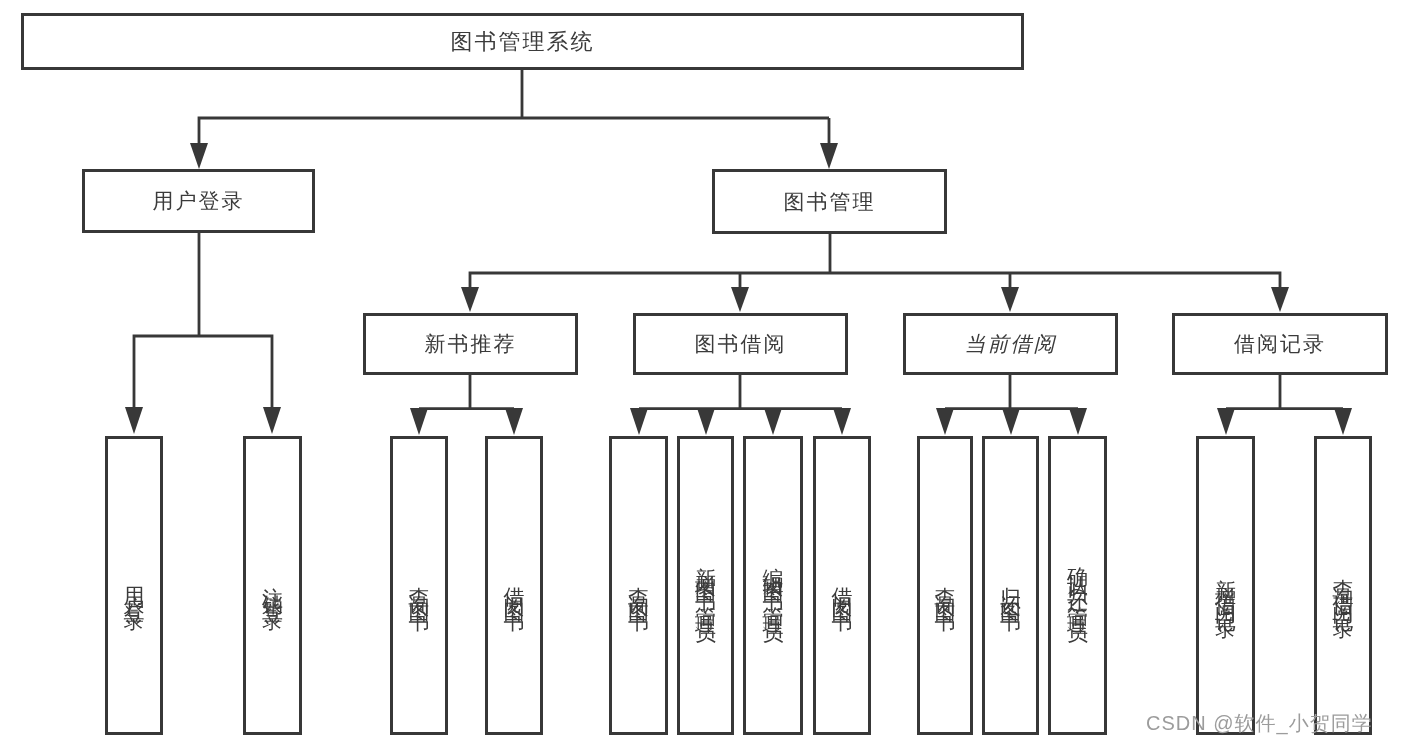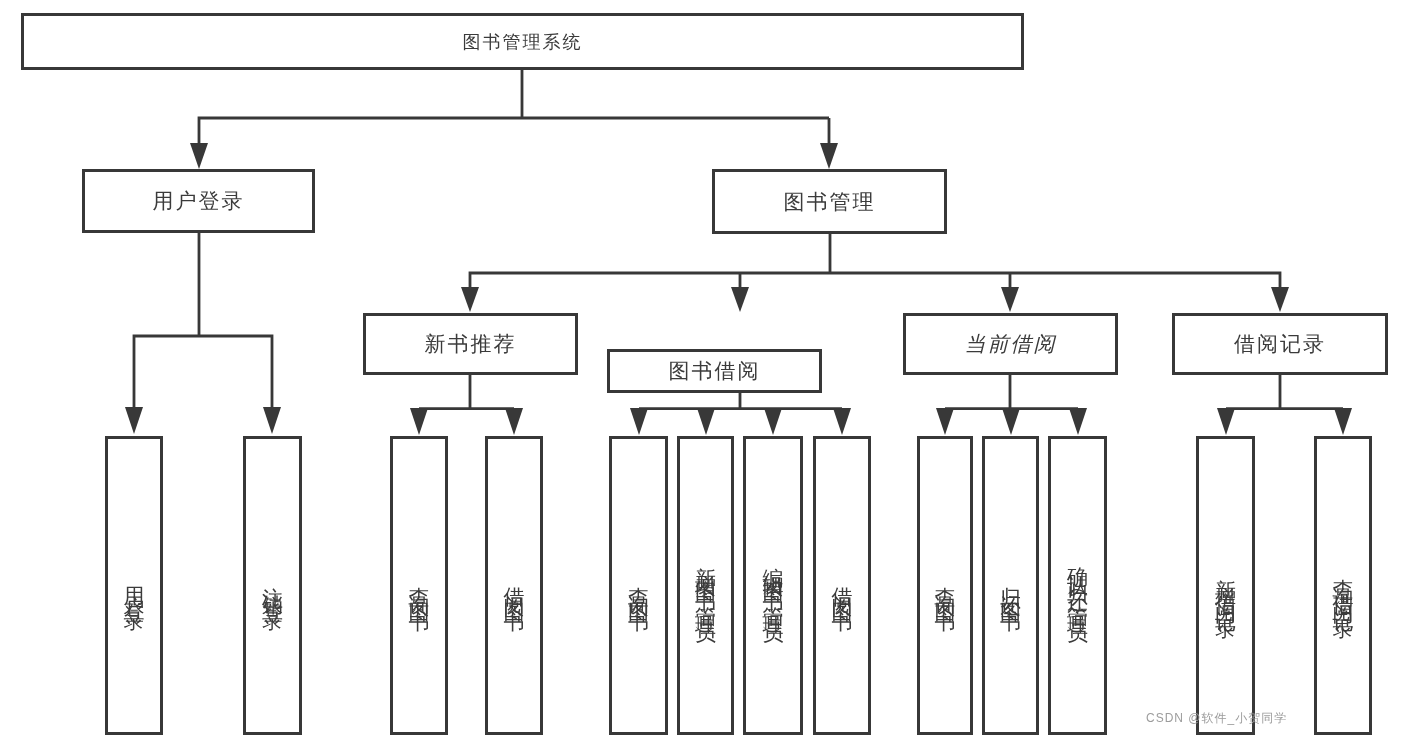--- a/index.html
+++ b/index.html
@@ -18,33 +18,33 @@
     background:#ffffff;
     display:flex;
     align-items:center;
     justify-content:center;
     color:#3b3b3b;
     font-size:21px;
     letter-spacing:2px;
     z-index:2;
     text-align:center;
   }
-  .node.root{font-size:18px;}
+  .node.root{font-size:22px;}
   .node.v{
     writing-mode:vertical-rl;
     text-orientation:mixed;
     letter-spacing:8px;
     line-height:1.05;
     font-size:21px;
     padding:4px 0;
   }
   #watermark{
     position:absolute;
     left:1146px;top:710px;
-    font-size:12px;
+    font-size:20px;
     letter-spacing:1px;
     color:#9c9c9c;
     z-index:5;
     white-space:nowrap;
   }
 </style>
 </head>
 <body>
 
 <div id="stage">
@@ -105,21 +105,21 @@
   <div class="node" style="left:82px;top:169px;width:233px;height:64px;">
     <span>用户登录</span>
   </div>
   <div class="node" style="left:712px;top:169px;width:235px;height:65px;align-items:center;">
     <span>图书管理</span>
   </div>
 
   <div class="node" style="left:363px;top:313px;width:215px;height:62px;text-align:center;">
     <span>新书推荐</span>
   </div>
-  <div class="node" style="left:607px;top:313px;width:215px;height:44px;margin-top:36px;">
+  <div class="node" style="left:633px;top:313px;width:215px;height:62px;">
     <span>图书借阅</span>
   </div>
   <div class="node" style="left:903px;top:313px;width:215px;height:62px;font-style:italic;">
     <span>当前借阅</span>
   </div>
   <div class="node" style="left:1172px;top:313px;width:216px;height:62px;">
     <span>借阅记录</span>
   </div>
 
   <div class="node v" style="left:105px;top:436px;width:58px;height:299px;">

